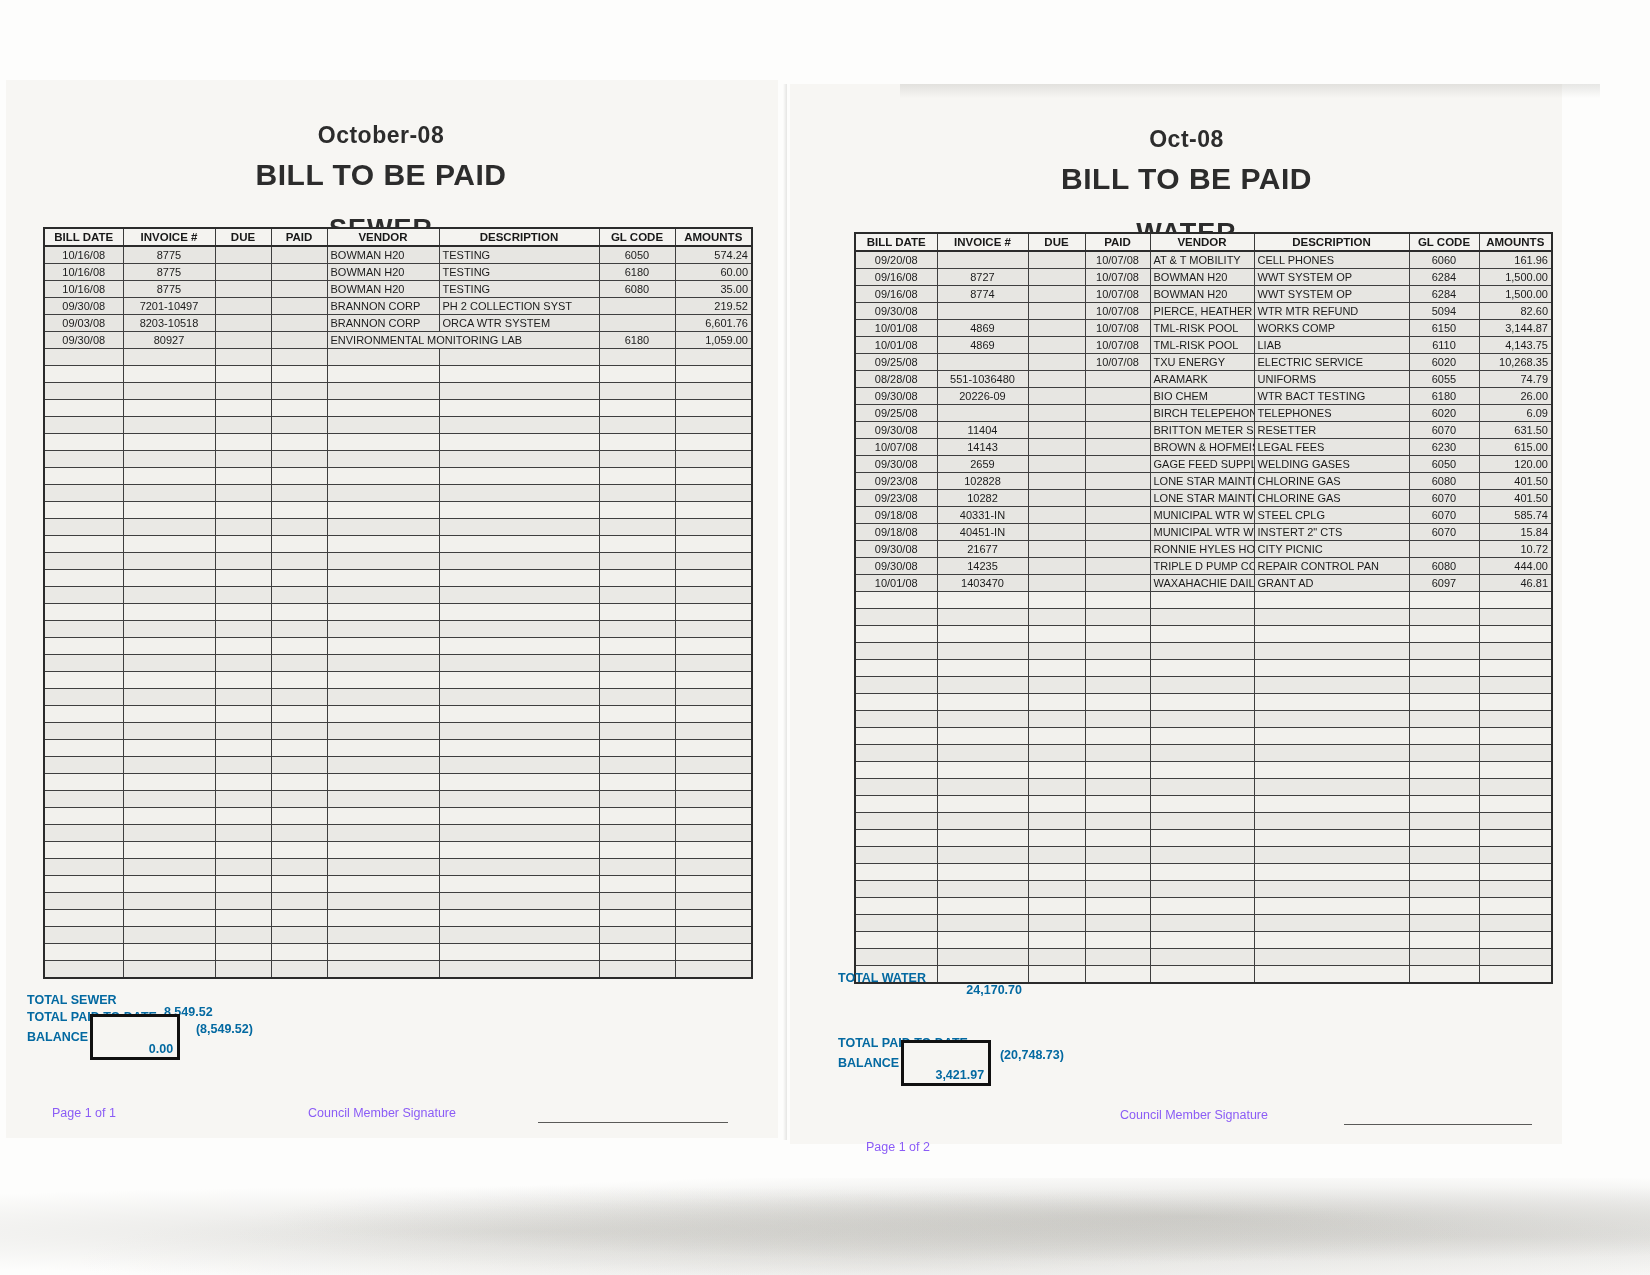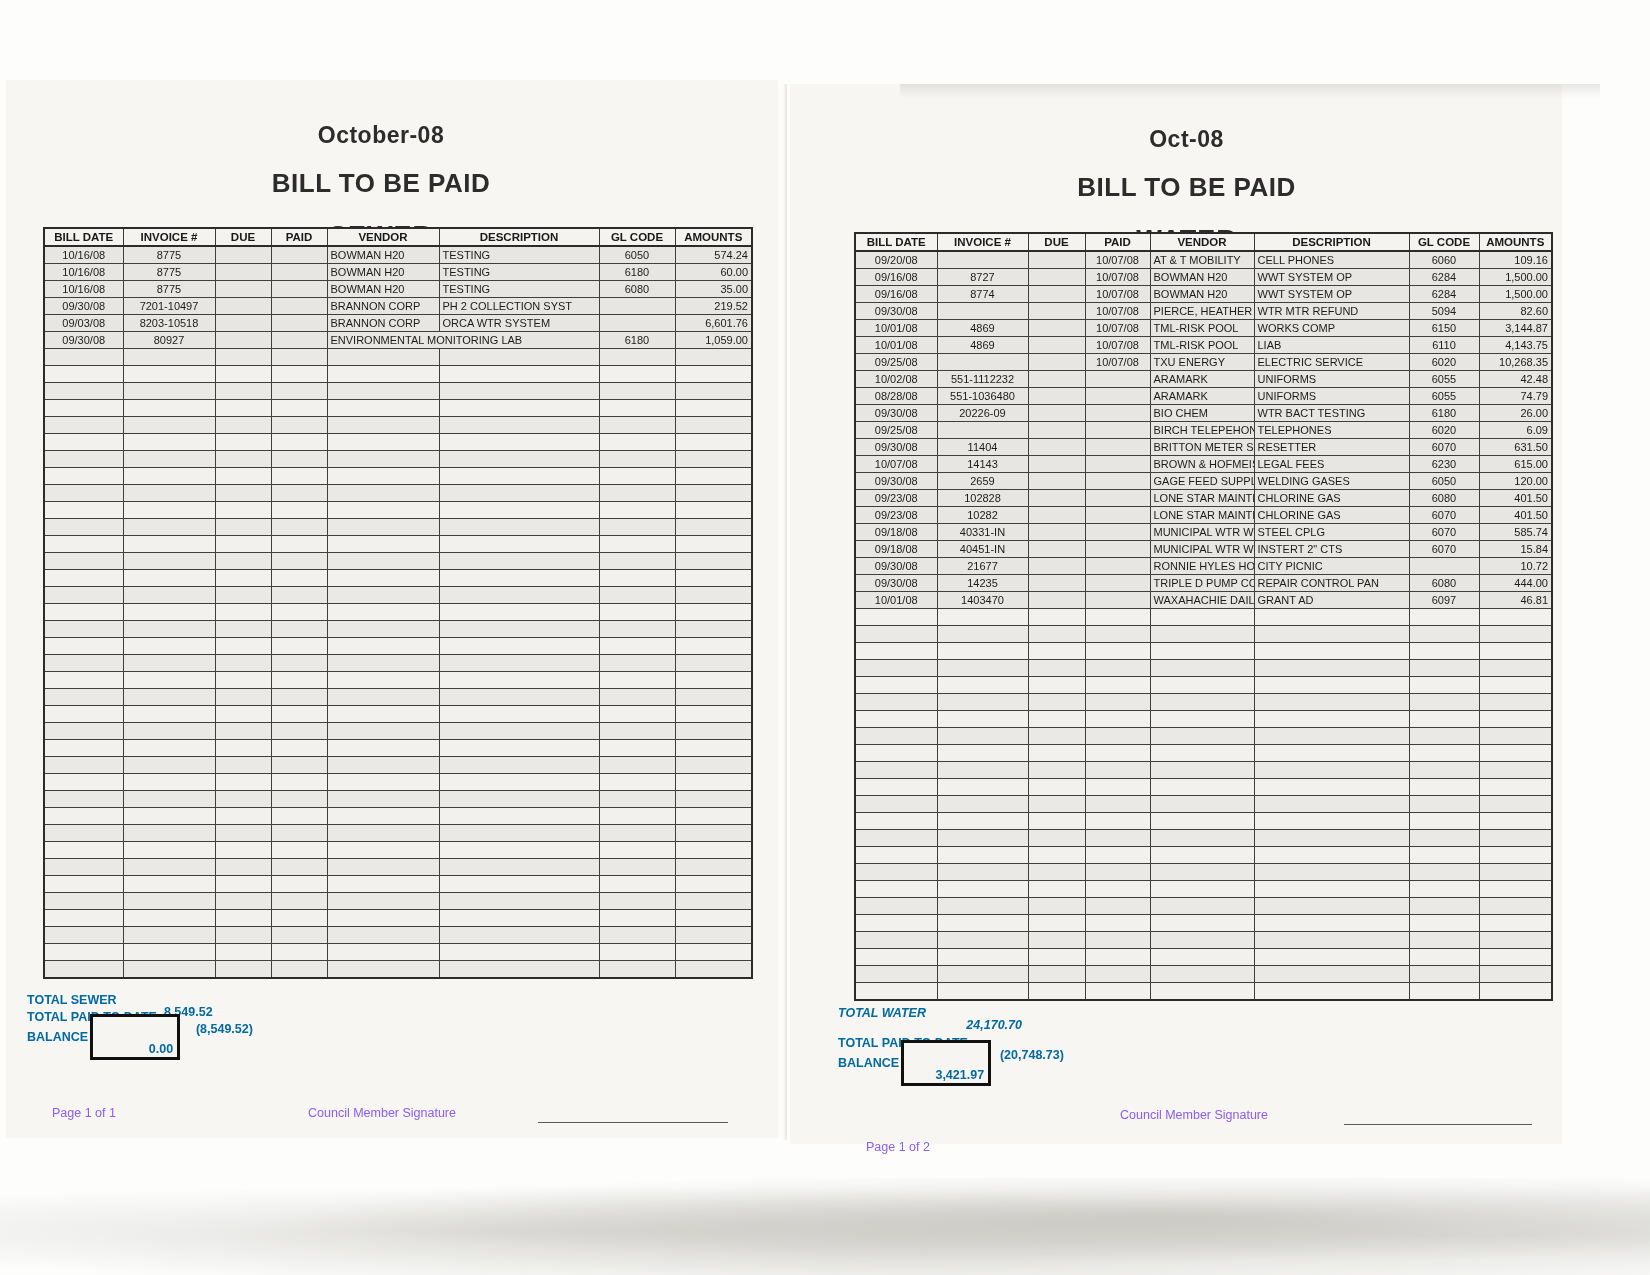--- a/index.html
+++ b/index.html
@@ -1,20 +1,20 @@
 <!DOCTYPE html>
 <html><head>
 <meta charset="utf-8">
 <style>
   html,body { margin:0; padding:0; background:#ffffff; font-family:"Liberation Sans", sans-serif; }
   .canvas { position:relative; width:1650px; height:1275px; background:#fdfdfc; overflow:hidden; }
   .page { position:absolute; background:#f7f6f3; }
   .title-block { position:absolute; text-align:center; color:#2c2c2c; }
   .t1 { font-size:23px; font-weight:bold; letter-spacing:.5px; }
-  .t2 { font-size:26px; font-weight:bold; margin-top:19px; letter-spacing:.5px; }
+  .t2 { font-size:30px; font-weight:bold; margin-top:9px; letter-spacing:.5px; }
   .t3 { font-size:27px; font-weight:bold; margin-top:22px; letter-spacing:1px; }
 
   table.billtable { position:absolute; border-collapse:collapse; table-layout:fixed; border:2px solid #2b2b2b; background:#f3f2ef;margin-left:16px; }
   table.billtable th {
     border:1px solid #3a3a3a; border-bottom:2px solid #2b2b2b;
     background:#f4f3f0; font-size:11.5px; font-weight:bold; color:#181818;
     height:16px; padding:0 2px; text-align:center; white-space:nowrap; overflow:hidden;
   }
   table.billtable td {
     border:1px solid #3f3f3f; height:16px; font-size:11px; color:#1b1b1b;
@@ -542,21 +542,21 @@
       </thead>
       <tbody>
         <tr class="r-fill">
           <td class="a-c">09/20/08</td>
           <td class="a-c"></td>
           <td class="a-c"></td>
           <td class="a-c">10/07/08</td>
           <td class="a-l">AT &amp; T MOBILITY</td>
           <td class="a-l">CELL PHONES</td>
           <td class="a-c">6060</td>
-          <td class="a-r">109.16</td>
+          <td class="a-r">161.96</td>
         </tr>
         <tr class="r-fill">
           <td class="a-c">09/16/08</td>
           <td class="a-c">8727</td>
           <td class="a-c"></td>
           <td class="a-c">10/07/08</td>
           <td class="a-l">BOWMAN H20</td>
           <td class="a-l">WWT SYSTEM OP</td>
           <td class="a-c">6284</td>
           <td class="a-r">1,500.00</td>
@@ -603,30 +603,20 @@
         </tr>
         <tr class="r-fill">
           <td class="a-c">09/25/08</td>
           <td class="a-c"></td>
           <td class="a-c"></td>
           <td class="a-c">10/07/08</td>
           <td class="a-l">TXU ENERGY</td>
           <td class="a-l">ELECTRIC SERVICE</td>
           <td class="a-c">6020</td>
           <td class="a-r">10,268.35</td>
-        </tr>
-        <tr class="r-fill">
-          <td class="a-c">10/02/08</td>
-          <td class="a-c">551-1112232</td>
-          <td class="a-c"></td>
-          <td class="a-c"></td>
-          <td class="a-l">ARAMARK</td>
-          <td class="a-l">UNIFORMS</td>
-          <td class="a-c">6055</td>
-          <td class="a-r">42.48</td>
         </tr>
         <tr class="r-fill">
           <td class="a-c">08/28/08</td>
           <td class="a-c">551-1036480</td>
           <td class="a-c"></td>
           <td class="a-c"></td>
           <td class="a-l">ARAMARK</td>
           <td class="a-l">UNIFORMS</td>
           <td class="a-c">6055</td>
           <td class="a-r">74.79</td>
@@ -990,21 +980,21 @@
   </div>
   <div class="totline" style="left:27px; top:998px; width:708px;">
     <span class="tot-label">TOTAL PAID TO DATE</span>
     <span class="tot-value">(8,549.52)</span>
   </div>
   <div class="totline" style="left:27px; top:1014px; width:708px;">
     <span class="tot-label" style="padding-right:2px;">BALANCE</span>
     <span class="balance-box"><span class="tot-value">0.00</span></span>
   </div>
 
-  <div class="totline" style="left:838px; top:994px; width:697px;font-style:italic;">
+  <div class="totline" style="left:838px; top:959px; width:697px;">
     <span class="tot-label">TOTAL WATER</span>
     <span class="tot-value">24,170.70</span>
   </div>
   <div class="totline" style="left:838px; top:1024px; width:697px;">
     <span class="tot-label">TOTAL PAID TO DATE</span>
     <span class="tot-value">(20,748.73)</span>
   </div>
   <div class="totline" style="left:838px; top:1040px; width:697px;">
     <span class="tot-label" style="padding-right:2px;">BALANCE</span>
     <span class="balance-box"><span class="tot-value">3,421.97</span></span>

